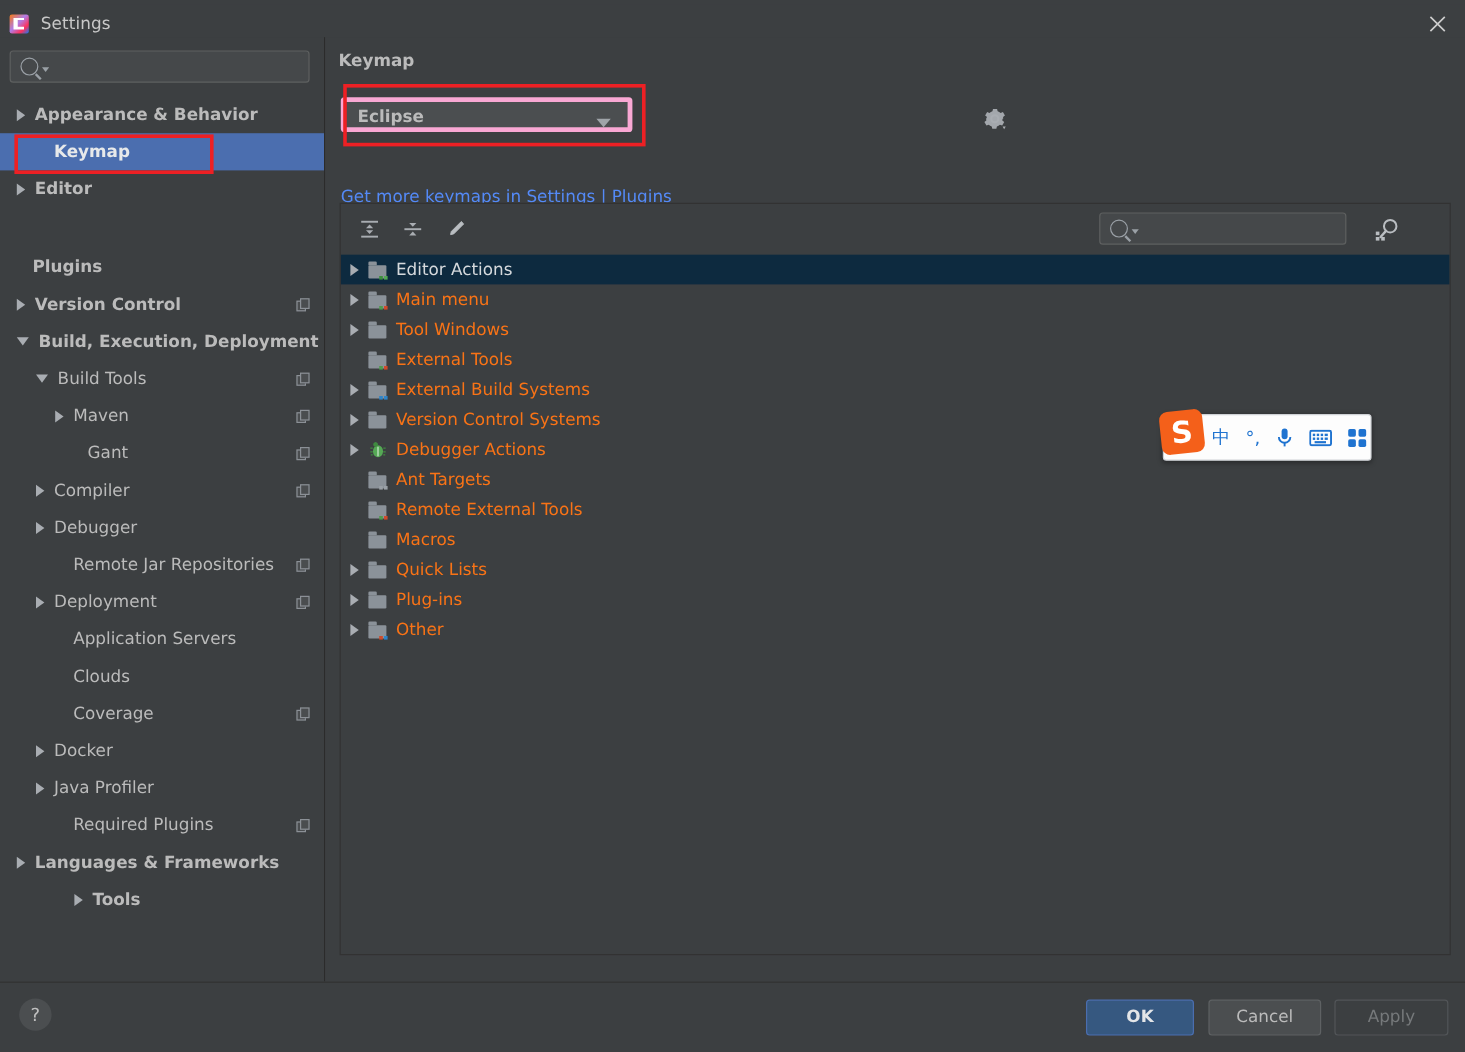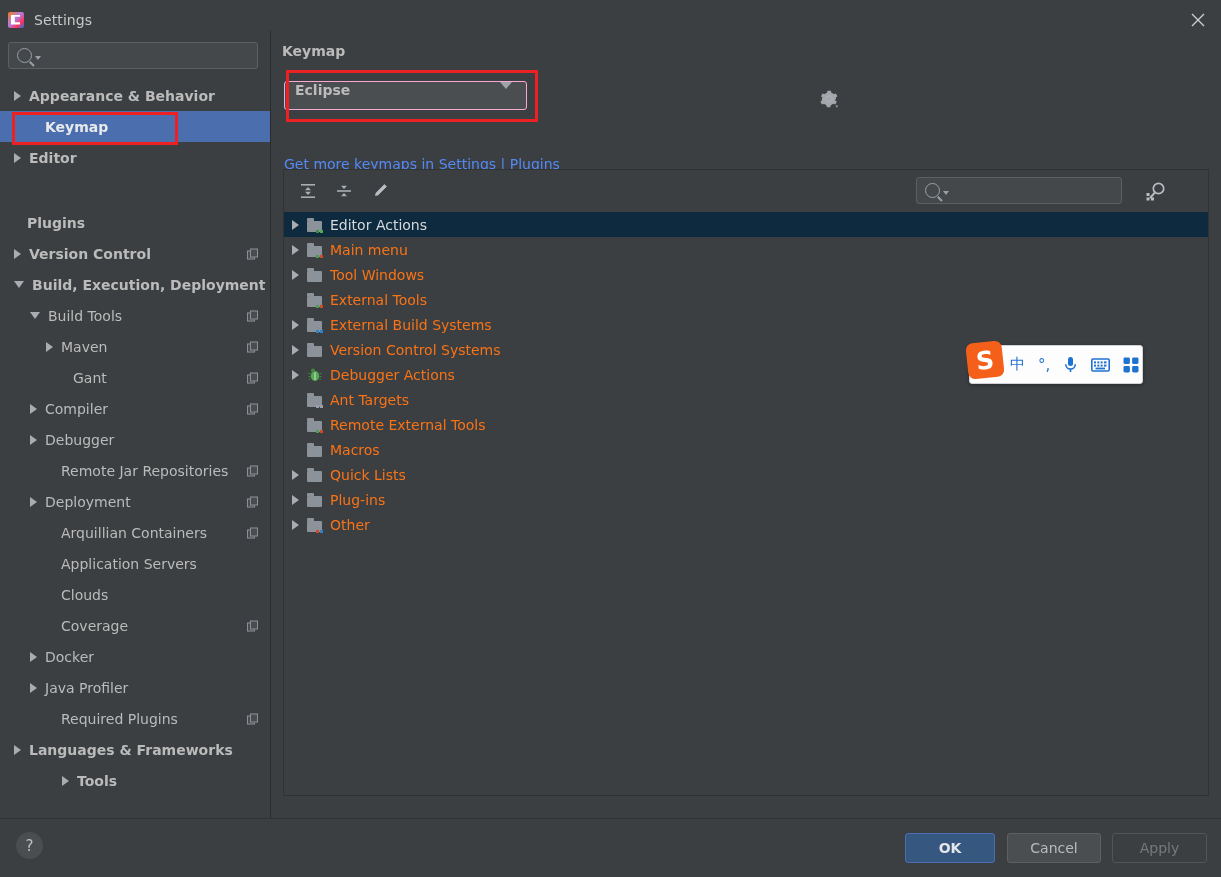--- a/index.html
+++ b/index.html
@@ -175,24 +175,24 @@
     font-size: 14px;
     font-weight: bold;
     color: #bbbbbb;
   }
   .combo {
     position: absolute;
     left: 13px; top: 50px;
     width: 243px; height: 29px;
     box-sizing: border-box;
     background: #4b4e50;
-    border: 1px solid #f9a8d4;
+    border: 4px solid #f9a8d4;
     border-radius: 3px;
     display: flex;
-    align-items: flex-start;
+    align-items: flex-end;
     cursor: default;
   }
   .combo .val {
     margin-left: 10px;
     font-size: 14px;
     font-weight: bold;
     color: #bbbbbb;
     flex: 1;
   }
   .combo .dn {
@@ -484,28 +484,20 @@
           <div class="arrow none"></div>
           <div class="lbl">Remote Jar Repositories</div>
           <div class="copy-ic">
             <i class="b"></i>
             <i class="f"></i>
           </div>
         </div>
         <div class="trow" style="padding-left: 30px;">
           <div class="arrow "></div>
           <div class="lbl">Deployment</div>
-          <div class="copy-ic">
-            <i class="b"></i>
-            <i class="f"></i>
-          </div>
-        </div>
-        <div class="trow" style="padding-left: 46px;">
-          <div class="arrow none"></div>
-          <div class="lbl">Arquillian Containers</div>
           <div class="copy-ic">
             <i class="b"></i>
             <i class="f"></i>
           </div>
         </div>
         <div class="trow" style="padding-left: 46px;">
           <div class="arrow none"></div>
           <div class="lbl">Application Servers</div>
         </div>
         <div class="trow" style="padding-left: 46px;">

